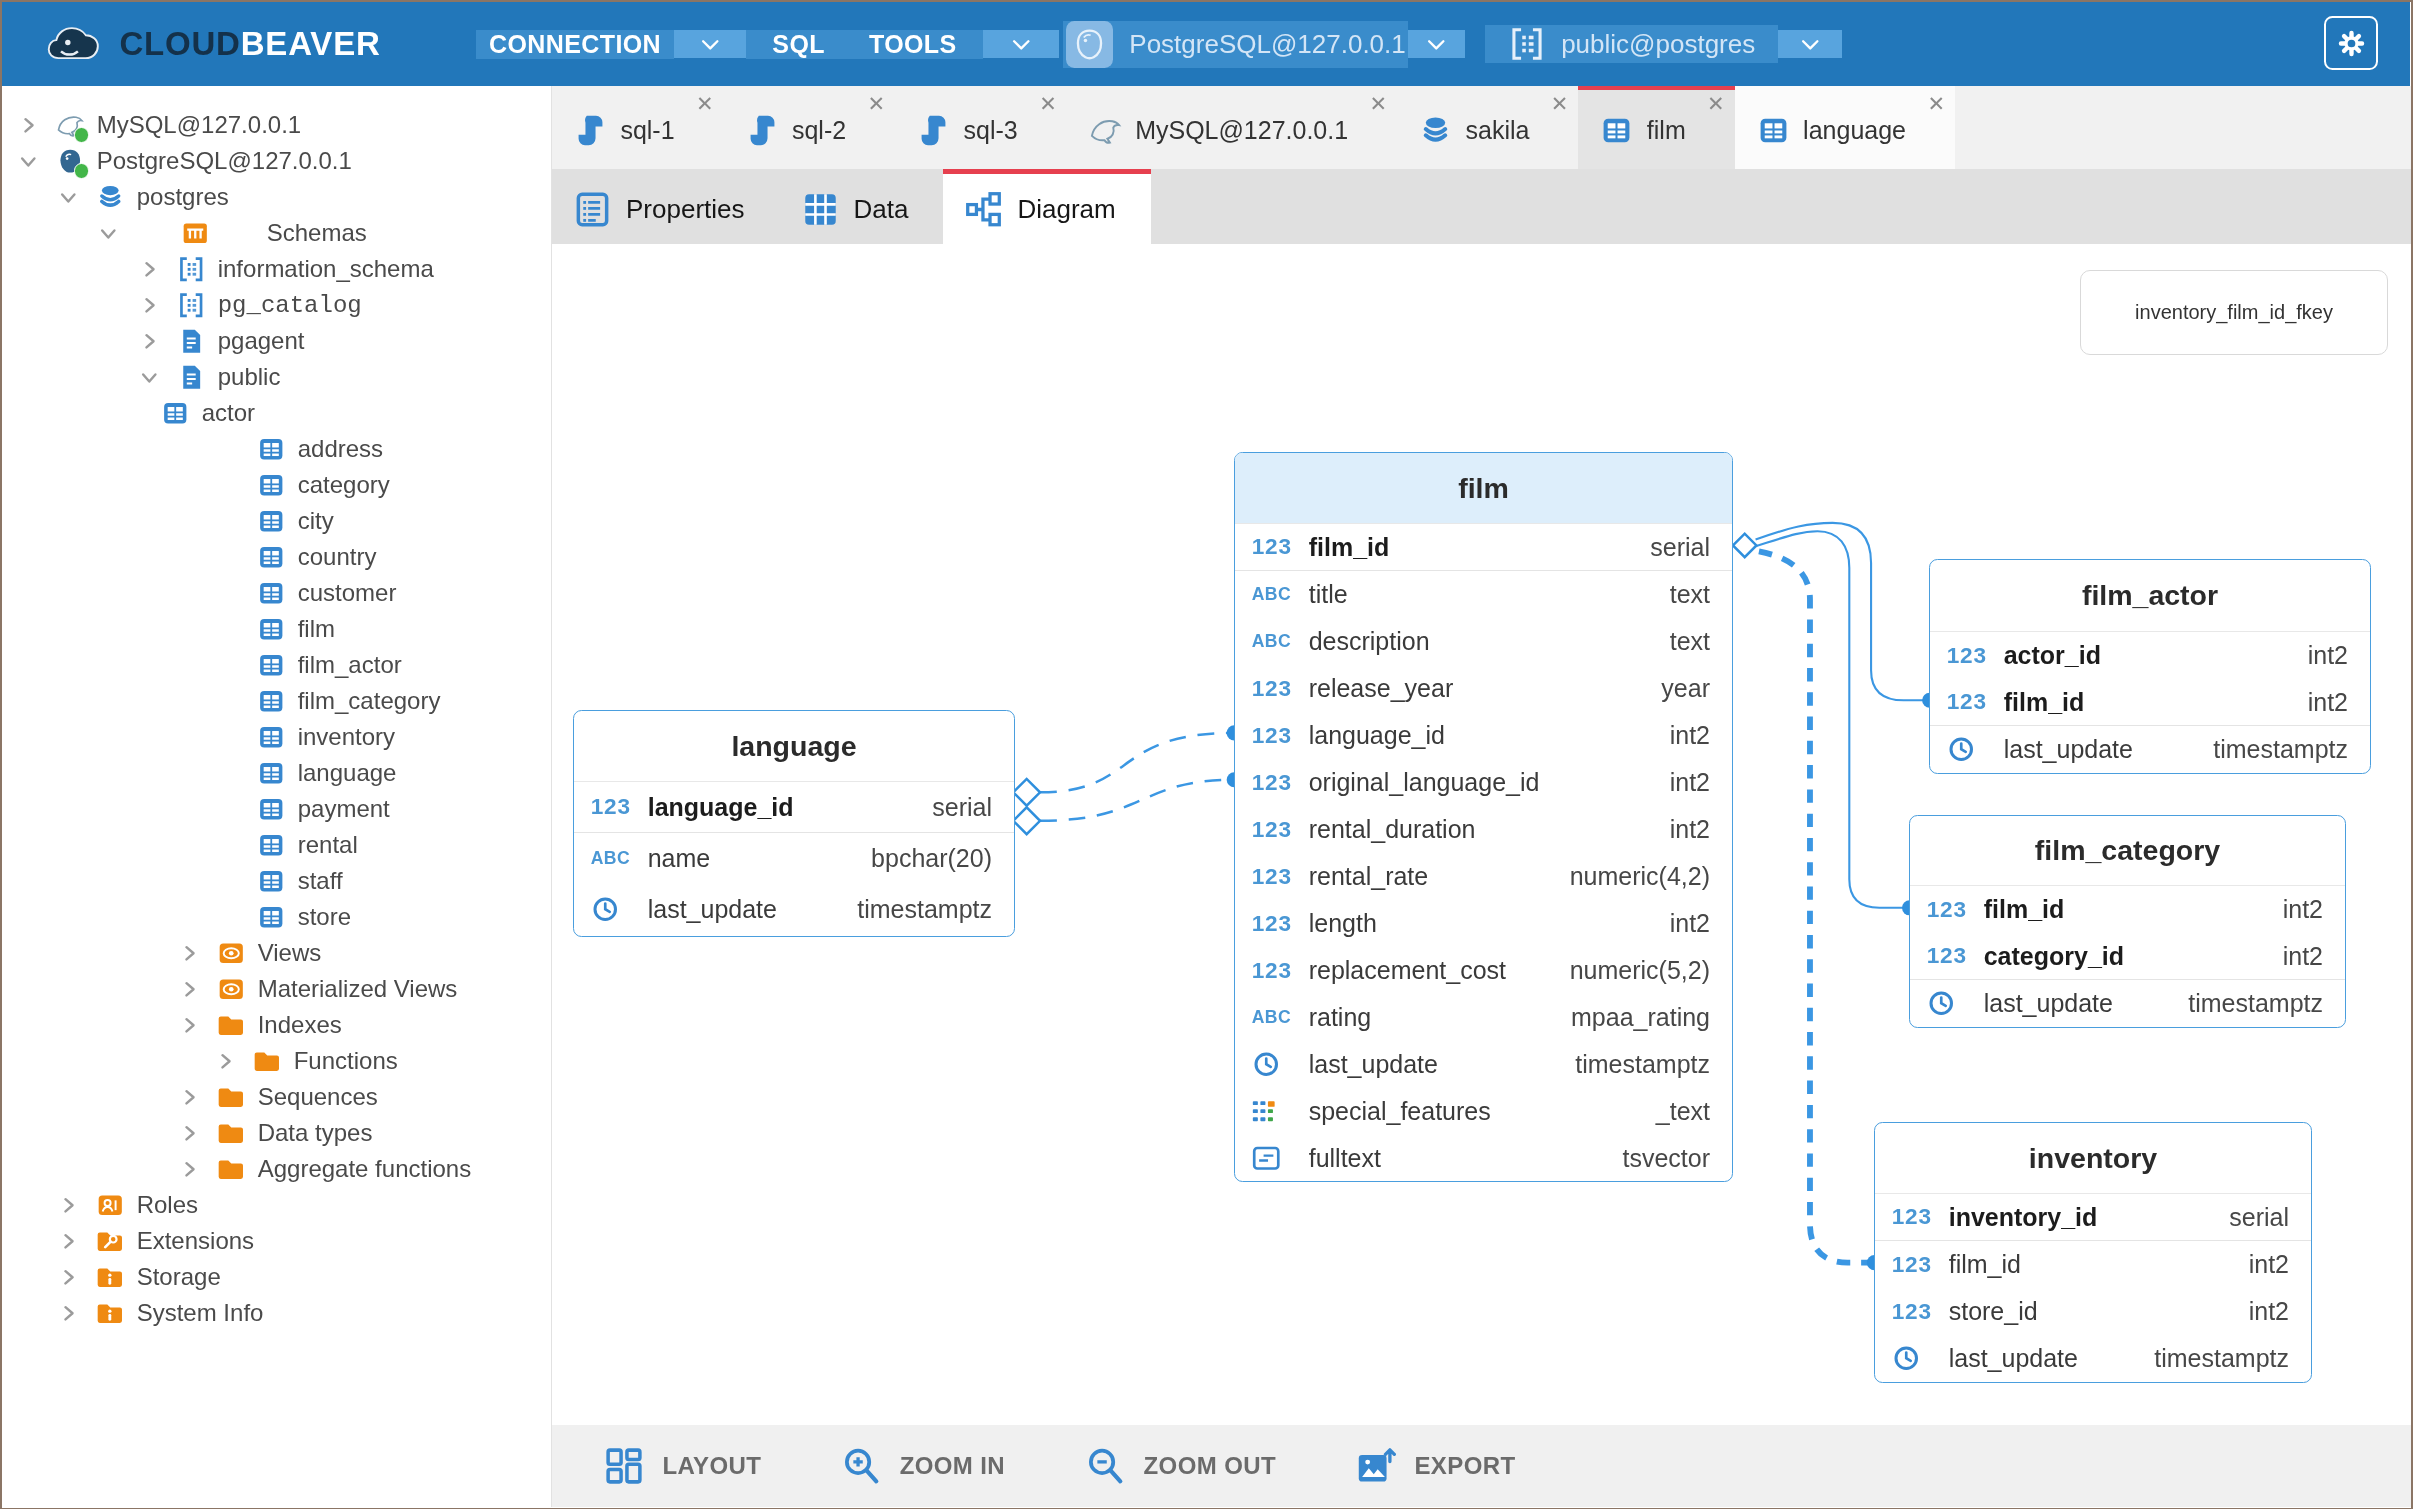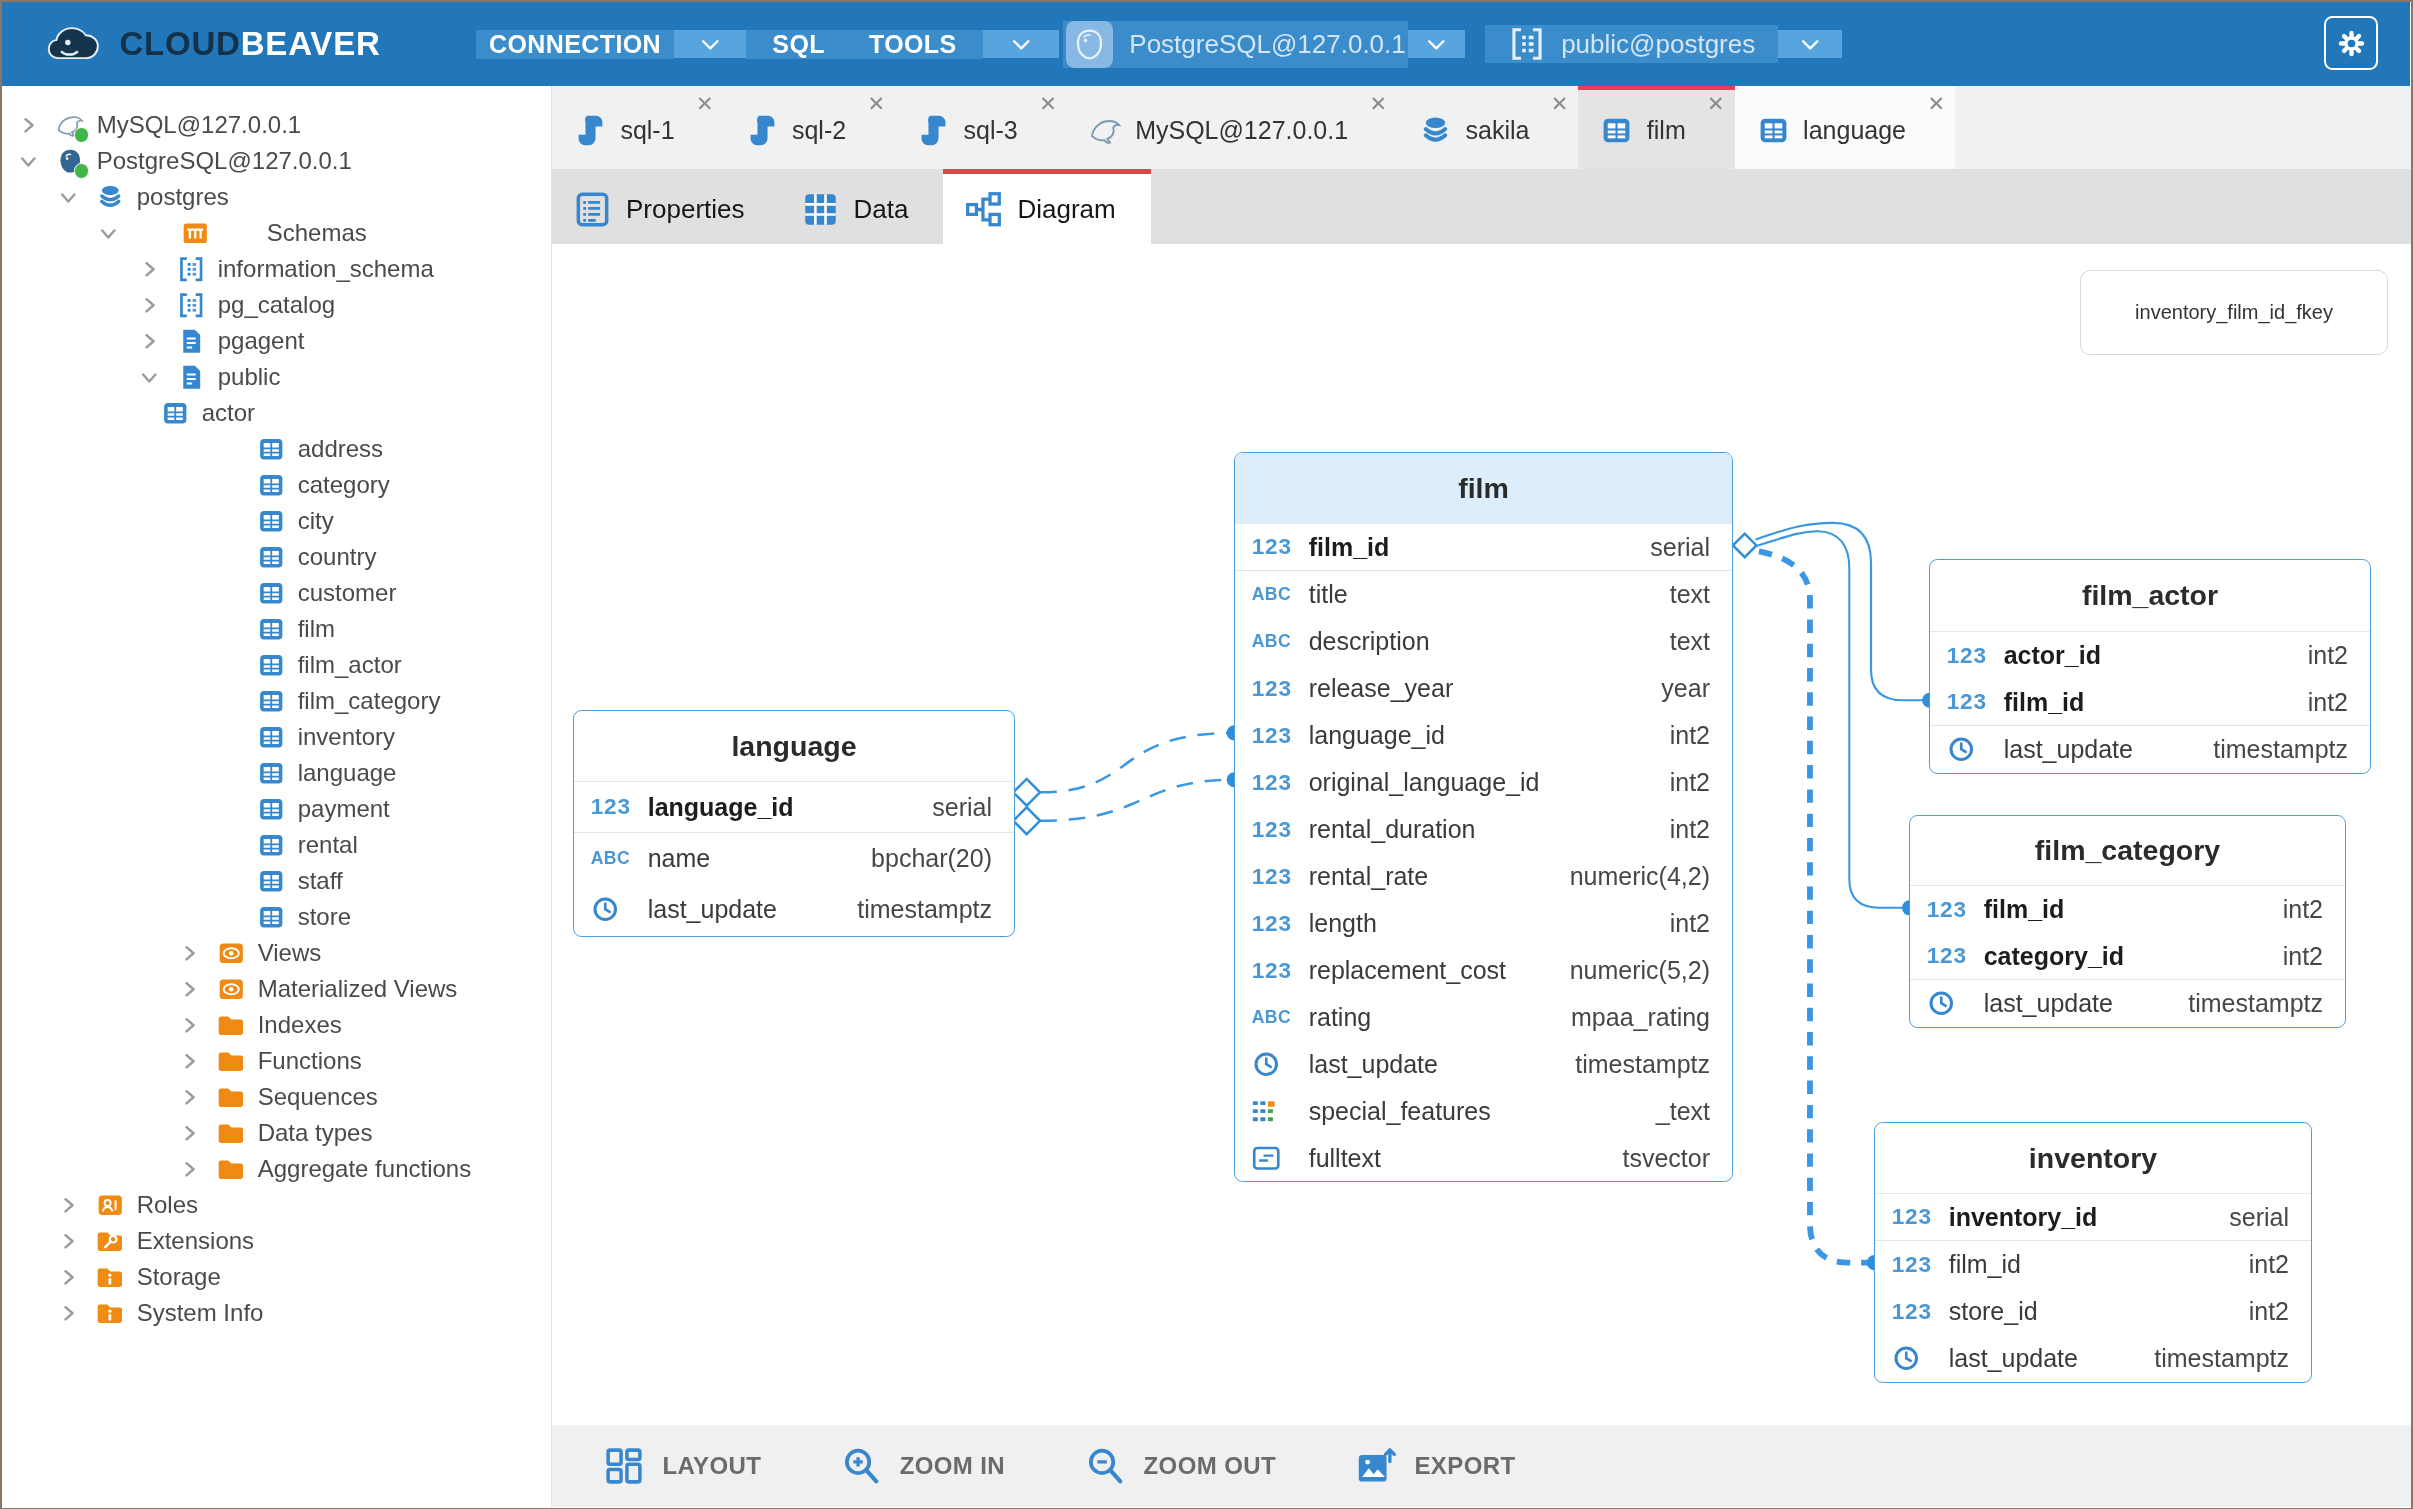--- a/index.html
+++ b/index.html
@@ -245,21 +245,21 @@
                 <rect x="17.5" y="9" width="4" height="3.2" opacity=".85"></rect>
                 <rect x="12" y="14.5" width="3.2" height="3.2"></rect>
                 <rect x="17.5" y="14.5" width="4" height="3.2" opacity=".85"></rect>
                 <rect x="12" y="20" width="3.2" height="3.2"></rect>
                 <rect x="17.5" y="20" width="4" height="3.2" opacity=".85"></rect>
               </g>
             </svg>
           </span>
           <span class="tr-label">information_schema</span>
         </div>
-        <div class="tree-row" style="padding-left: 136px;">
+        <div class="tree-row" style="padding-left: 136px; font-family: Liberation Mono, monospace;">
           <span class="tr-chev">
             <svg viewBox="0 0 24 24">
               <path d="M9 5.5l7.5 6.5L9 18.5" fill="none" stroke="#9b9b9b" stroke-width="2.6" stroke-linecap="round" stroke-linejoin="round"></path>
             </svg>
           </span>
           <span class="tr-ic">
             <svg viewBox="0 0 32 32">
               <path d="M11 4H5v24h6" fill="none" stroke="#3787cf" stroke-width="3"></path>
               <path d="M21 4h6v24h-6" fill="none" stroke="#3787cf" stroke-width="3"></path>
               <g fill="#3787cf">
@@ -593,21 +593,21 @@
               <path d="M9 5.5l7.5 6.5L9 18.5" fill="none" stroke="#9b9b9b" stroke-width="2.6" stroke-linecap="round" stroke-linejoin="round"></path>
             </svg>
           </span>
           <span class="tr-ic">
             <svg viewBox="0 0 34 30">
               <path d="M2 7a2.5 2.5 0 0 1 2.5-2.5h9l3.5 3.5h11.5A2.5 2.5 0 0 1 31 10.5V24a2.5 2.5 0 0 1-2.5 2.5h-24A2.5 2.5 0 0 1 2 24z" fill="#ef8a12"></path>
             </svg>
           </span>
           <span class="tr-label">Indexes</span>
         </div>
-        <div class="tree-row" style="padding-left: 176px;">
+        <div class="tree-row" style="padding-left: 176px; margin-left: 36px;">
           <span class="tr-chev">
             <svg viewBox="0 0 24 24">
               <path d="M9 5.5l7.5 6.5L9 18.5" fill="none" stroke="#9b9b9b" stroke-width="2.6" stroke-linecap="round" stroke-linejoin="round"></path>
             </svg>
           </span>
           <span class="tr-ic">
             <svg viewBox="0 0 34 30">
               <path d="M2 7a2.5 2.5 0 0 1 2.5-2.5h9l3.5 3.5h11.5A2.5 2.5 0 0 1 31 10.5V24a2.5 2.5 0 0 1-2.5 2.5h-24A2.5 2.5 0 0 1 2 24z" fill="#ef8a12"></path>
             </svg>
           </span>

